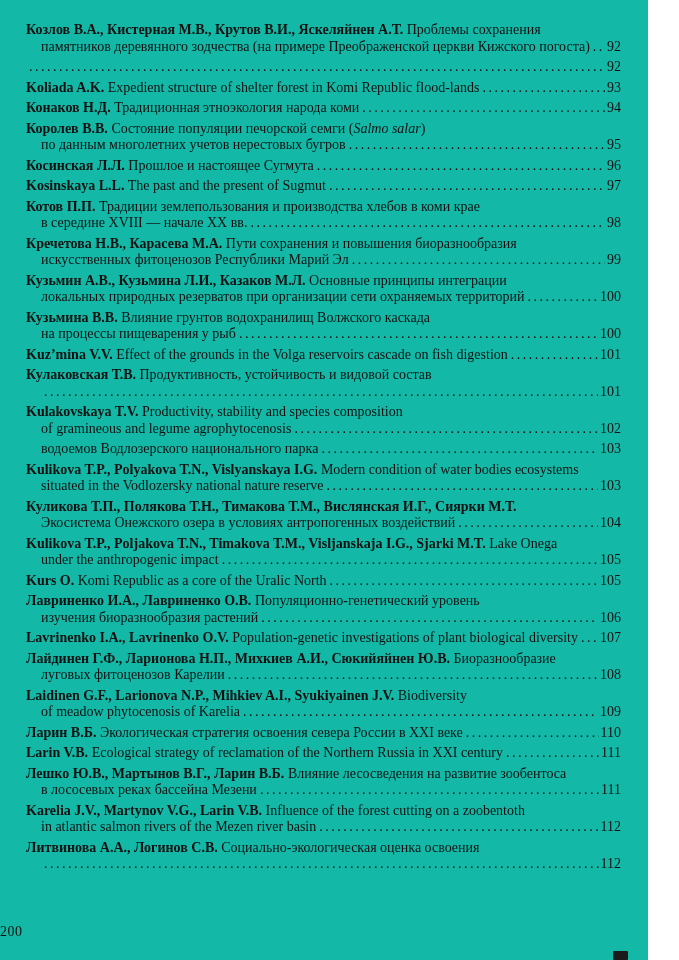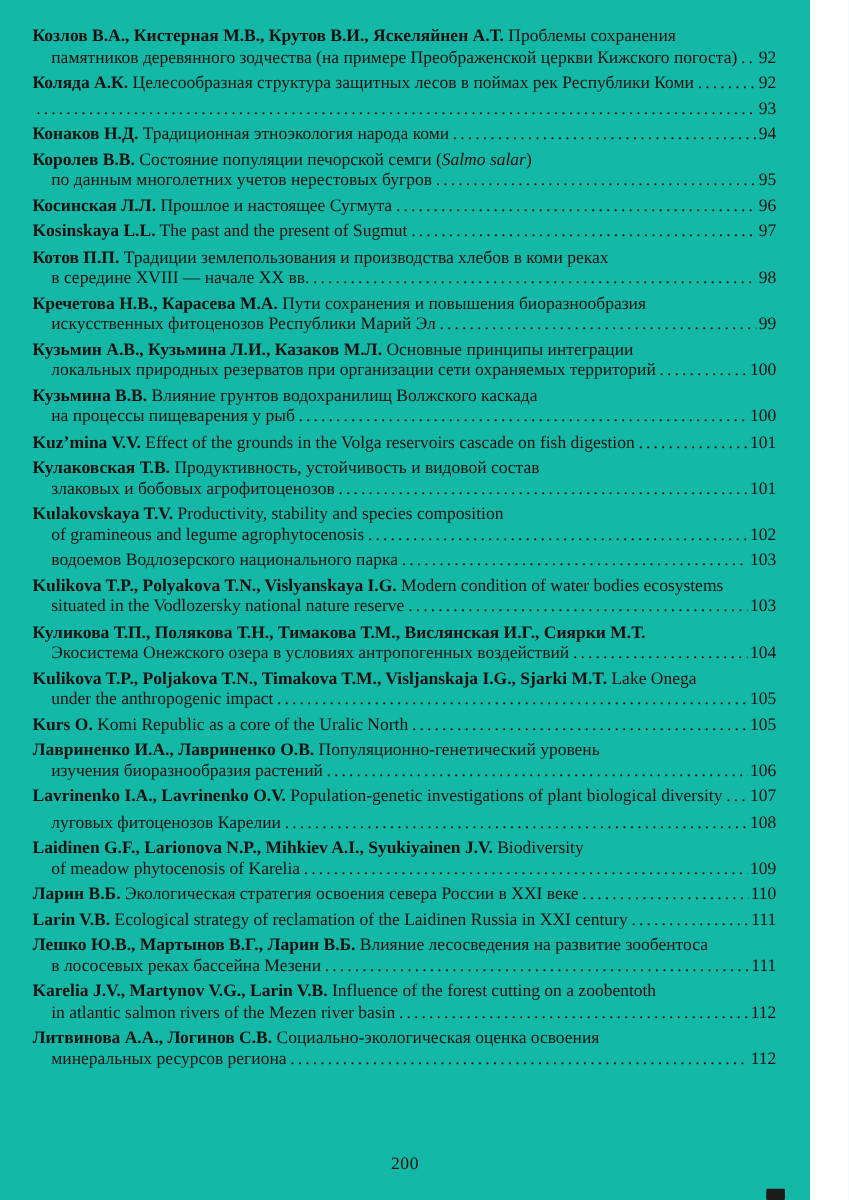--- a/index.html
+++ b/index.html
@@ -44,21 +44,20 @@
   }
   .pnum {
     flex: 0 0 auto;
     padding-left: 2px;
     white-space: nowrap;
   }
   .footer {
     position: absolute;
     left: 0; bottom: 20px;
     width: 100%;
-    text-align: center;
     font-size: 14px;
     letter-spacing: 0.5px;
   }
   .artifact {
     position: absolute;
     right: 20px; bottom: 0;
     width: 15px; height: 9px;
     background: #1a1a1a;
     border-radius: 1px;
   }
@@ -73,27 +72,27 @@
           <span class="text"><span class="seg b">Козлов В.А., Кистерная М.В., Крутов В.И., Яскеляйнен А.Т.</span><span class="seg"> Проблемы сохранения</span></span>
         </div>
         <div class="line indent">
           <span class="text"><span class="seg">памятников деревянного зодчества (на примере Преображенской церкви Кижского погоста)</span></span>
           <span class="dots">............................................................................................................................................................................................................................</span>
           <span class="pnum">92</span>
         </div>
       </div>
       <div class="entry">
         <div class="line">
-          <span class="text"><span class="seg b">Коляда А.К.</span><span class="seg"> Целесообразная структура защитных лесов в поймах рек Республики Коми</span></span>
           <span class="dots">............................................................................................................................................................................................................................</span>
           <span class="pnum">92</span>
         </div>
       </div>
       <div class="entry">
         <div class="line">
+          <span class="text"><span class="seg b">Koliada A.K.</span><span class="seg"> Expedient structure of shelter forest in Komi Republic flood-lands</span></span>
           <span class="dots">............................................................................................................................................................................................................................</span>
           <span class="pnum">93</span>
         </div>
       </div>
       <div class="entry">
         <div class="line">
           <span class="text"><span class="seg b">Конаков Н.Д.</span><span class="seg"> Традиционная этноэкология народа коми</span></span>
           <span class="dots">............................................................................................................................................................................................................................</span>
           <span class="pnum">94</span>
         </div>
@@ -117,21 +116,21 @@
       </div>
       <div class="entry">
         <div class="line">
           <span class="text"><span class="seg b">Kosinskaya L.L.</span><span class="seg"> The past and the present of Sugmut</span></span>
           <span class="dots">............................................................................................................................................................................................................................</span>
           <span class="pnum">97</span>
         </div>
       </div>
       <div class="entry">
         <div class="line">
-          <span class="text"><span class="seg b">Котов П.П.</span><span class="seg"> Традиции землепользования и производства хлебов в коми реках</span></span>
+          <span class="text"><span class="seg b">Котов П.П.</span><span class="seg"> Традиции землепользования и производства хлебов в коми крае</span></span>
         </div>
         <div class="line indent">
           <span class="text"><span class="seg">в середине XVIII — начале XX вв.</span></span>
           <span class="dots">............................................................................................................................................................................................................................</span>
           <span class="pnum">98</span>
         </div>
       </div>
       <div class="entry">
         <div class="line">
           <span class="text"><span class="seg b">Кречетова Н.В., Карасева М.А.</span><span class="seg"> Пути сохранения и повышения биоразнообразия</span></span>
@@ -167,21 +166,20 @@
           <span class="text"><span class="seg b">Kuz’mina V.V.</span><span class="seg"> Effect of the grounds in the Volga reservoirs cascade on fish digestion</span></span>
           <span class="dots">............................................................................................................................................................................................................................</span>
           <span class="pnum">101</span>
         </div>
       </div>
       <div class="entry">
         <div class="line">
           <span class="text"><span class="seg b">Кулаковская Т.В.</span><span class="seg"> Продуктивность, устойчивость и видовой состав</span></span>
         </div>
         <div class="line indent">
-          <span class="text"><span class="seg">злаковых и бобовых агрофитоценозов</span></span>
           <span class="dots">............................................................................................................................................................................................................................</span>
           <span class="pnum">101</span>
         </div>
       </div>
       <div class="entry">
         <div class="line">
           <span class="text"><span class="seg b">Kulakovskaya T.V.</span><span class="seg"> Productivity, stability and species composition</span></span>
         </div>
         <div class="line indent">
           <span class="text"><span class="seg">of gramineous and legume agrophytocenosis</span></span>
@@ -244,20 +242,23 @@
         </div>
       </div>
       <div class="entry">
         <div class="line">
           <span class="text"><span class="seg b">Lavrinenko I.A., Lavrinenko O.V.</span><span class="seg"> Population-genetic investigations of plant biological diversity</span></span>
           <span class="dots">............................................................................................................................................................................................................................</span>
           <span class="pnum">107</span>
         </div>
       </div>
       <div class="entry">
+        <div class="line">
+          <span class="text"><span class="seg b">Лайдинен Г.Ф., Ларионова Н.П., Михкиев А.И., Сюкийяйнен Ю.В.</span><span class="seg"> Биоразнообразие</span></span>
+        </div>
         <div class="line indent">
           <span class="text"><span class="seg">луговых фитоценозов Карелии</span></span>
           <span class="dots">............................................................................................................................................................................................................................</span>
           <span class="pnum">108</span>
         </div>
       </div>
       <div class="entry">
         <div class="line">
           <span class="text"><span class="seg b">Laidinen G.F., Larionova N.P., Mihkiev A.I., Syukiyainen J.V.</span><span class="seg"> Biodiversity</span></span>
         </div>
@@ -269,21 +270,21 @@
       </div>
       <div class="entry">
         <div class="line">
           <span class="text"><span class="seg b">Ларин В.Б.</span><span class="seg"> Экологическая стратегия освоения севера России в XXI веке</span></span>
           <span class="dots">............................................................................................................................................................................................................................</span>
           <span class="pnum">110</span>
         </div>
       </div>
       <div class="entry">
         <div class="line">
-          <span class="text"><span class="seg b">Larin V.B.</span><span class="seg"> Ecological strategy of reclamation of the Laidinen Russia in XXI century</span></span>
+          <span class="text"><span class="seg b">Larin V.B.</span><span class="seg"> Ecological strategy of reclamation of the Northern Russia in XXI century</span></span>
           <span class="dots">............................................................................................................................................................................................................................</span>
           <span class="pnum">111</span>
         </div>
       </div>
       <div class="entry">
         <div class="line">
           <span class="text"><span class="seg b">Лешко Ю.В., Мартынов В.Г., Ларин В.Б.</span><span class="seg"> Влияние лесосведения на развитие зообентоса</span></span>
         </div>
         <div class="line indent">
           <span class="text"><span class="seg">в лососевых реках бассейна Мезени</span></span>
@@ -299,21 +300,20 @@
           <span class="text"><span class="seg">in atlantic salmon rivers of the Mezen river basin</span></span>
           <span class="dots">............................................................................................................................................................................................................................</span>
           <span class="pnum">112</span>
         </div>
       </div>
       <div class="entry">
         <div class="line">
           <span class="text"><span class="seg b">Литвинова А.А., Логинов С.В.</span><span class="seg"> Социально-экологическая оценка освоения</span></span>
         </div>
         <div class="line indent">
-          <span class="text"><span class="seg">минеральных ресурсов региона</span></span>
           <span class="dots">............................................................................................................................................................................................................................</span>
           <span class="pnum">112</span>
         </div>
       </div>
     </div>
   <div class="footer">200</div>
   <div class="artifact"></div>
 </div>
 
 </body></html>

